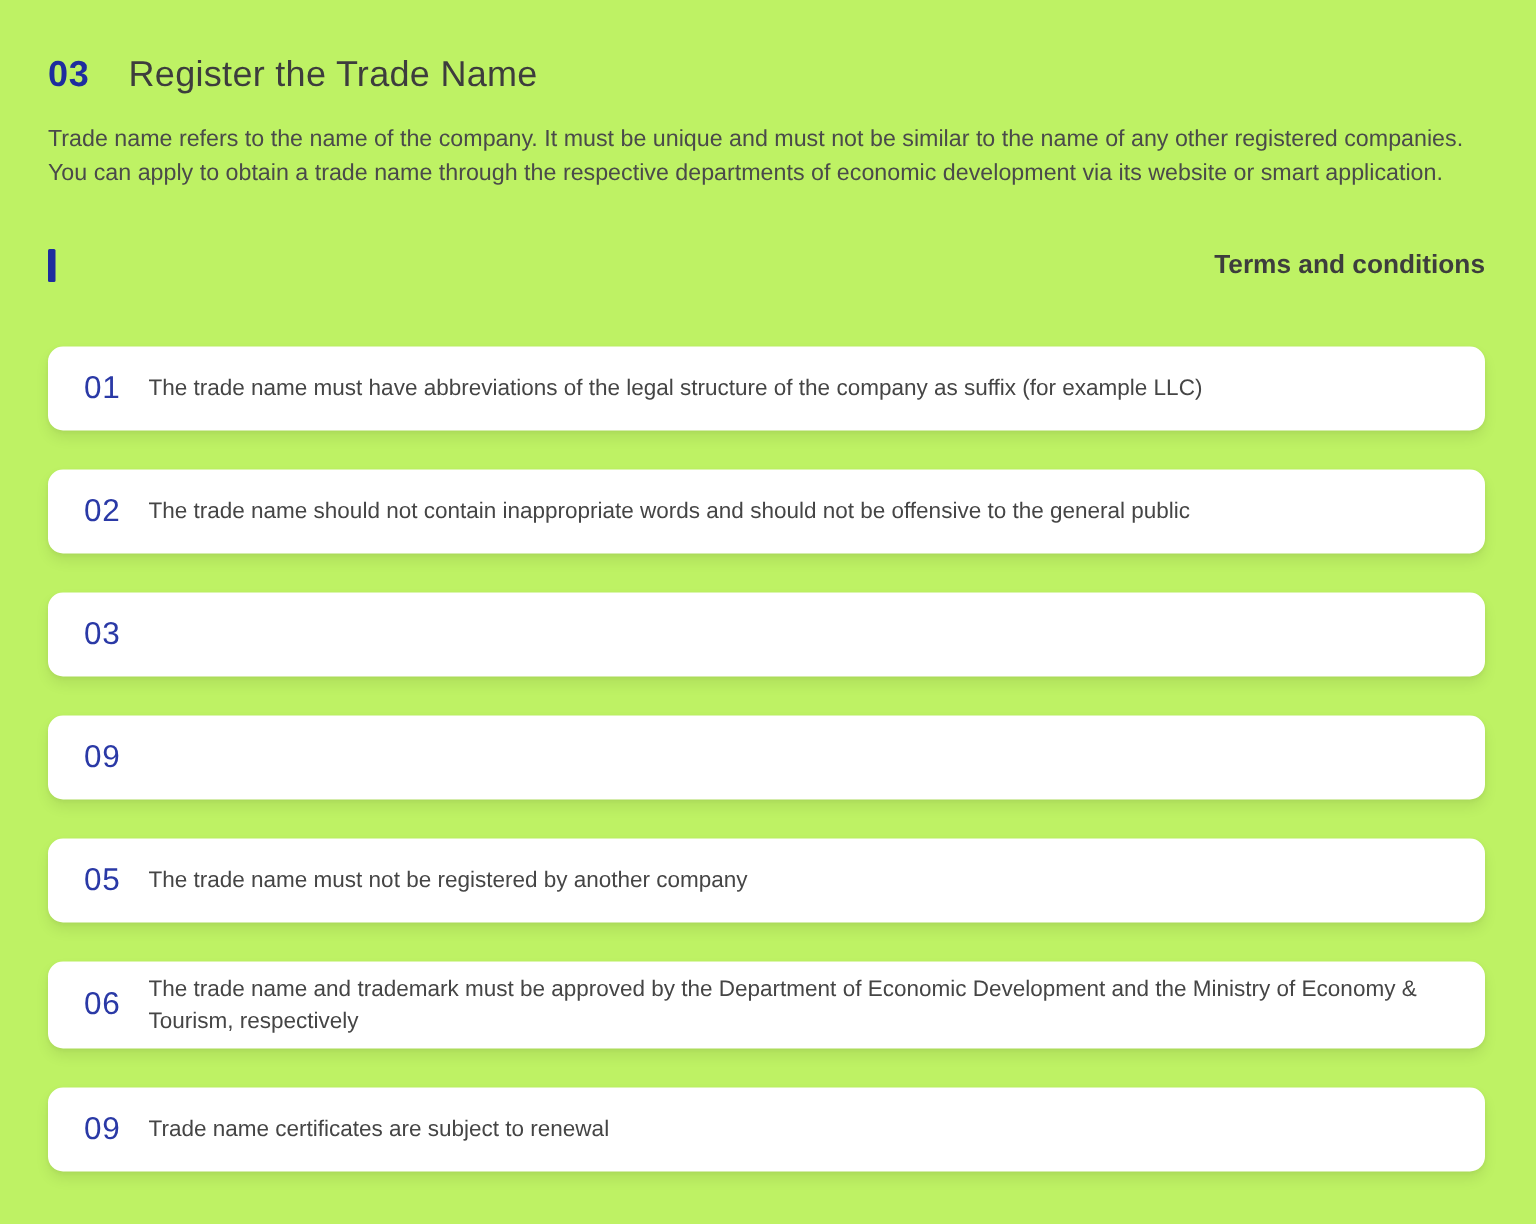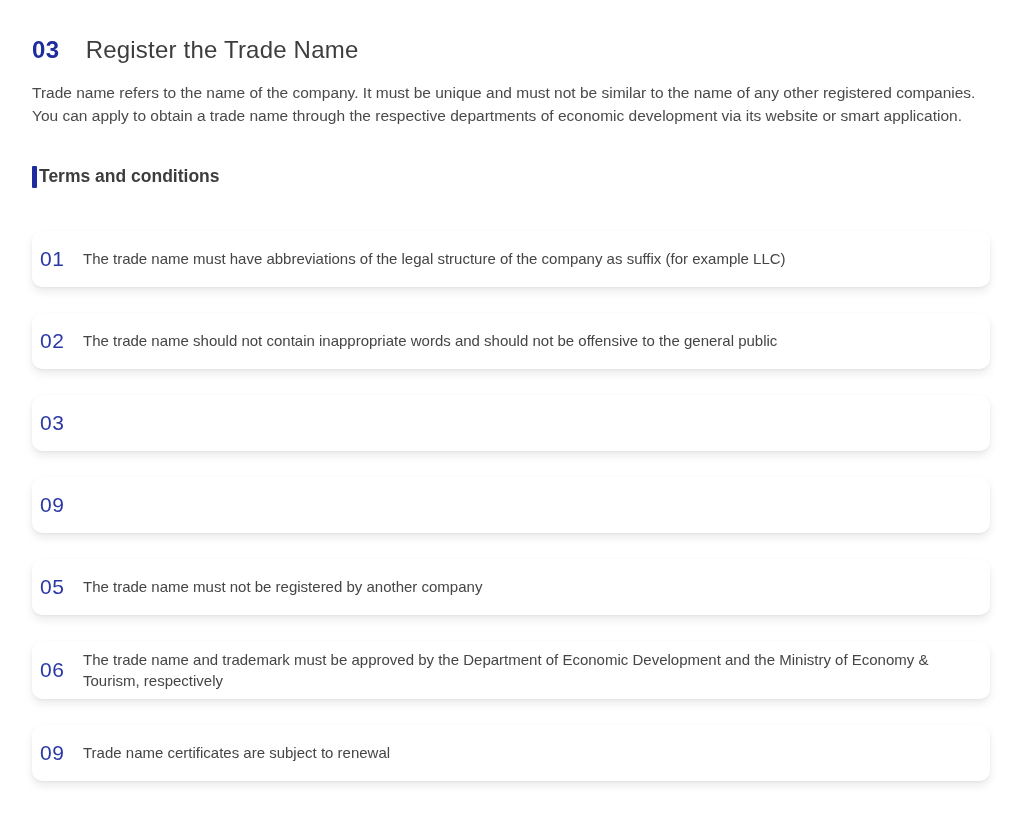--- a/index.html
+++ b/index.html
@@ -7,21 +7,21 @@
     padding: 0;
     background: #ebebeb;
     font-family: "Liberation Sans", sans-serif;
   }
   .page {
     width: 1024px;
     height: 816px;
     box-sizing: border-box;
     padding: 36px 34px 0 32px;
     overflow: hidden;
-    background: #ffffff;
+    background: #bef264;
   }
   .step-header {
     display: flex;
     align-items: baseline;
     gap: 26px;
   }
   .step-number {
     font-size: 24px;
     font-weight: 700;
     color: #1e2d9e;
@@ -37,25 +37,26 @@
   .intro {
     margin: 17px 0 0 0;
     font-size: 15.5px;
     line-height: 1.5;
     color: #4a4a4a;
     max-width: 958px;
   }
   .section-heading {
     display: flex;
     align-items: center;
-    gap: 2px;
+    gap: 12px;
     margin: 38px 0 0 0;
     font-size: 17.5px;
     font-weight: 700;
     color: #3d3d3d;
+    justify-content: space-between;
   }
   .accent-bar {
     width: 5px;
     height: 22px;
     background: #1e2d9e;
     border-radius: 1px;
     flex-shrink: 0;
   }
   .terms-list {
     margin-top: 43px;
@@ -63,21 +64,21 @@
     flex-direction: column;
     gap: 26px;
   }
   .term-card {
     background: #ffffff;
     border-radius: 10px;
     min-height: 56px;
     box-sizing: border-box;
     display: flex;
     align-items: center;
-    padding: 8px 24px 8px 8px;
+    padding: 8px 24px 8px 24px;
     box-shadow: 0 5px 9px rgba(0,0,0,0.08), 0 1px 3px rgba(0,0,0,0.05);
   }
   .term-number {
     font-size: 21px;
     font-weight: 400;
     color: #2a39a6;
     min-width: 28px;
     margin-right: 15px;
     flex-shrink: 0;
     letter-spacing: 0.5px;

